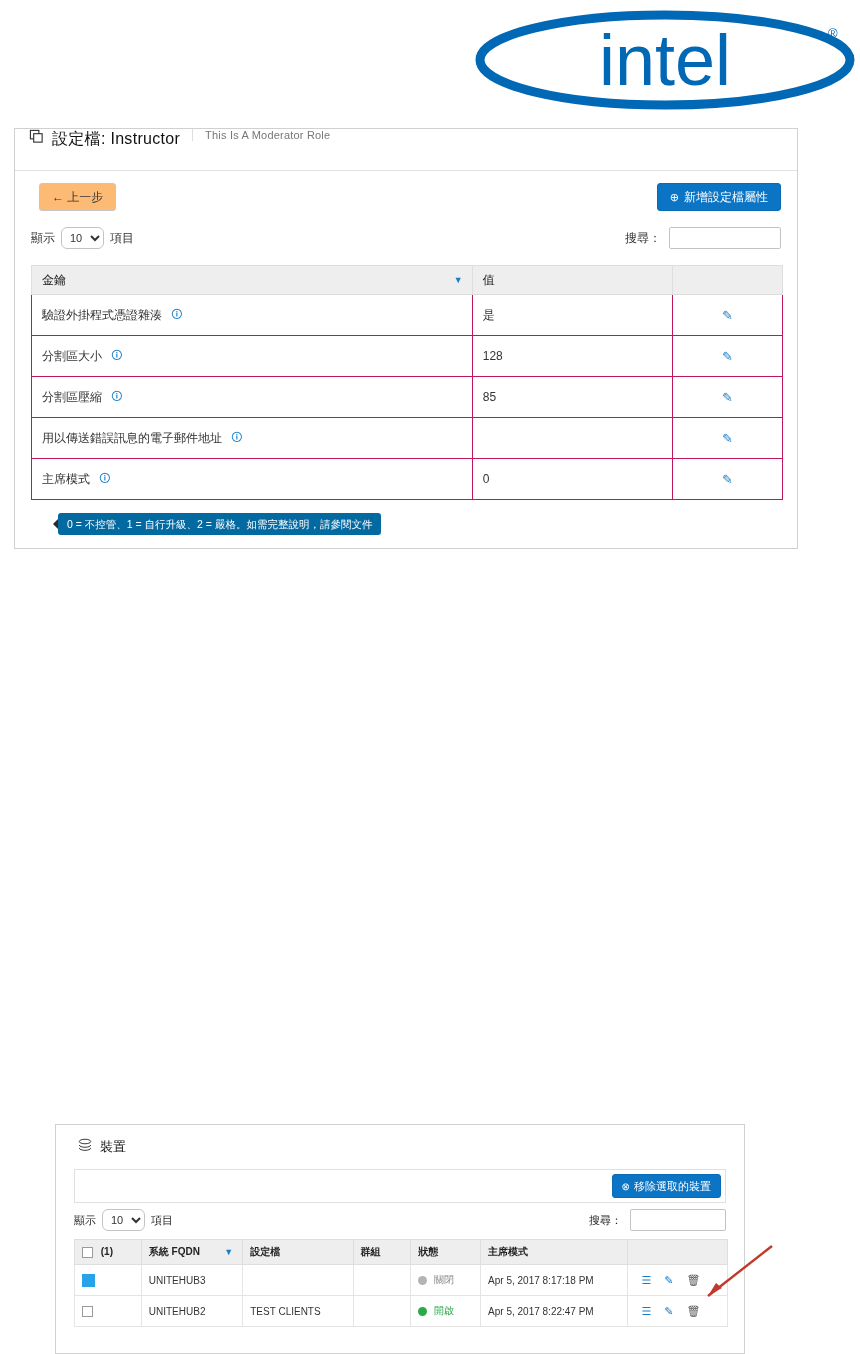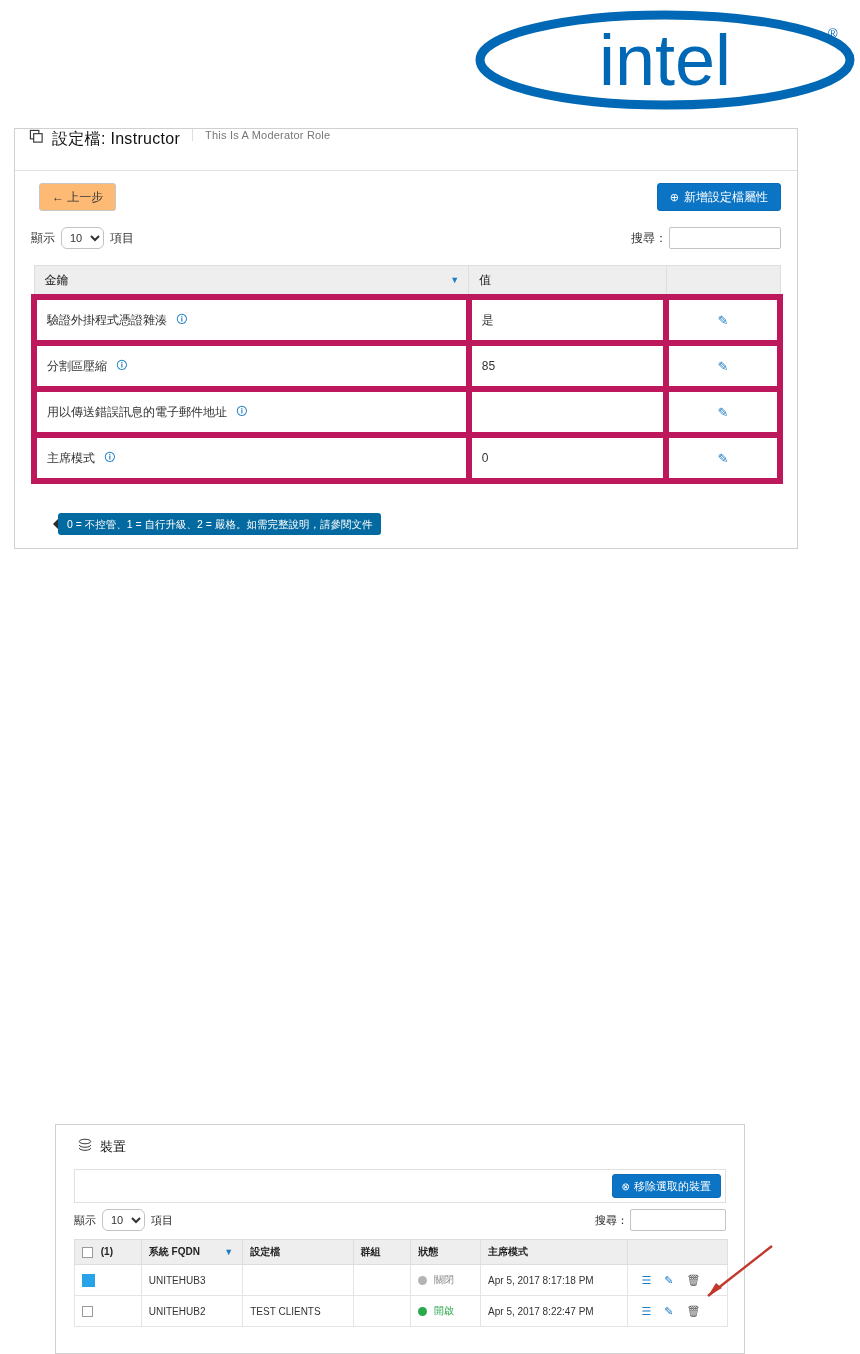--- a/index.html
+++ b/index.html
@@ -134,21 +134,21 @@
     padding: 0 4px;
     color: #333;
     font-family: "Liberation Sans", sans-serif;
   }
   .search-group {
     position: absolute;
     right: 16px;
     top: 0;
     display: flex;
     align-items: center;
-    gap: 2px;
+    gap: 8px;
   }
   .search-input {
     width: 112px;
     height: 22px;
     border: 1px solid #c3c3c3;
     border-radius: 2px;
     background: #fff;
     font-size: 11px;
     padding: 0 5px;
     box-sizing: border-box;
@@ -167,21 +167,21 @@
     border: 1px solid #dedede;
     text-align: left;
     font-weight: normal;
     color: #222;
     height: 28px;
     padding: 0 10px;
     position: relative;
     font-size: 12px;
   }
   table.grid td {
-    border: 6px solid #be185d;
+    border: 1px solid #be185d;
     height: 40px;
     padding: 0 10px;
     color: #333;
     vertical-align: middle;
   }
   .col-key { width: 460px; }
   .col-val { width: 195px; }
   .col-act { width: 97px; text-align: center; }
   .sort-caret {
     position: absolute;
@@ -430,20 +430,30 @@
           <span>驗證外掛程式憑證雜湊</span>
           <span class="info-ico">🛈</span>
         </td>
         <td>是</td>
         <td class="col-act">
           <span class="edit-ico">✎</span>
         </td>
       </tr>
       <tr>
         <td>
+          <span>分割區大小</span>
+          <span class="info-ico">🛈</span>
+        </td>
+        <td>128</td>
+        <td class="col-act">
+          <span class="edit-ico">✎</span>
+        </td>
+      </tr>
+      <tr>
+        <td>
           <span>分割區壓縮</span>
           <span class="info-ico">🛈</span>
         </td>
         <td>85</td>
         <td class="col-act">
           <span class="edit-ico">✎</span>
         </td>
       </tr>
       <tr>
         <td>

